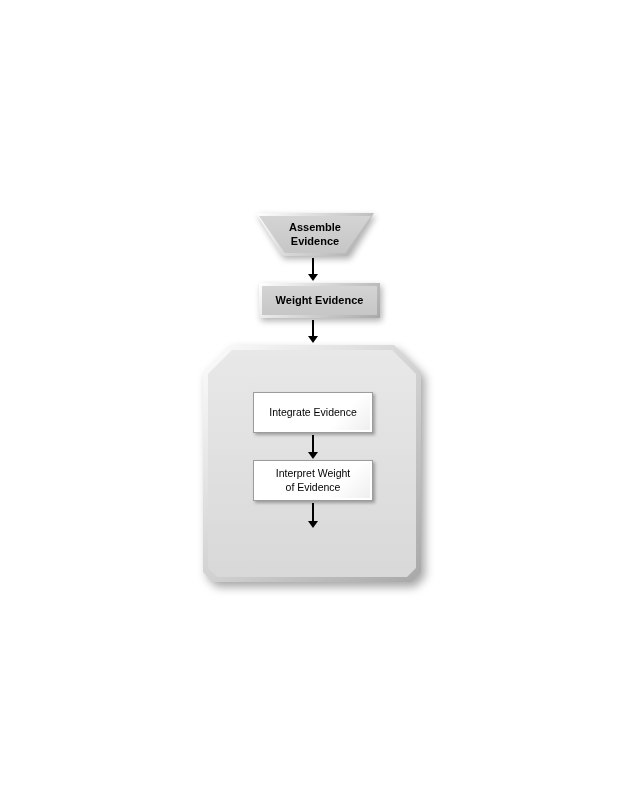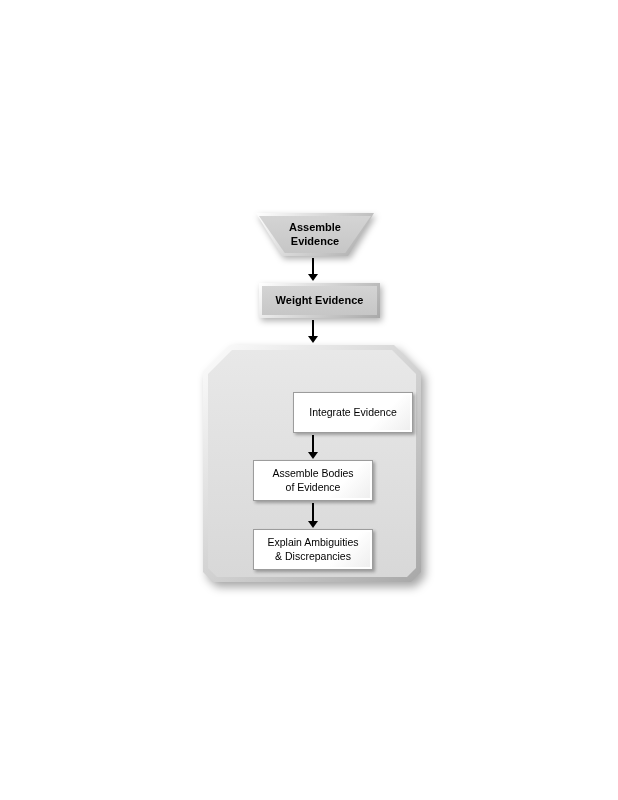--- a/index.html
+++ b/index.html
@@ -89,21 +89,21 @@
     position: absolute;
     left: 253px;
     width: 120px;
     height: 41px;
     background: linear-gradient(135deg, #ffffff 70%, #ededed 100%);
     border: 1px solid var(--inner-box-border, #9c9c9c);
     box-shadow: 2px 2px 3px rgba(0,0,0,0.30), inset 0 0 0 2px #ffffff;
     box-sizing: border-box;
   }
   .inner-box .label { font-size: 10.5px; }
-  #node-integrate { top: 392px; margin-left: 40px; }
+  #node-integrate { top: 392px; }
   #node-interpret { top: 460px; }
   #node-explain  { top: 529px; }
 
   
   .arrow {
     position: absolute;
     width: 12px;
     display: flex;
     flex-direction: column;
     align-items: center;
@@ -161,27 +161,23 @@
   <div class="inner-box" id="node-integrate">
     <div class="label">Integrate Evidence</div>
   </div>
 
   <div class="arrow" id="arrow-3">
     <span class="shaft"></span>
     <span class="head"></span>
   </div>
 
   <div class="inner-box" id="node-interpret">
-    <div class="label">Assemble Bodies
+    <div class="label">Interpret Weight
 of Evidence</div>
   </div>
 
   <div class="arrow" id="arrow-4">
     <span class="shaft"></span>
     <span class="head"></span>
   </div>
 
-  <div class="inner-box" id="node-explain">
-    <div class="label">Explain Ambiguities
-&amp; Discrepancies</div>
-  </div>
 
 </div>
 
 </body></html>

